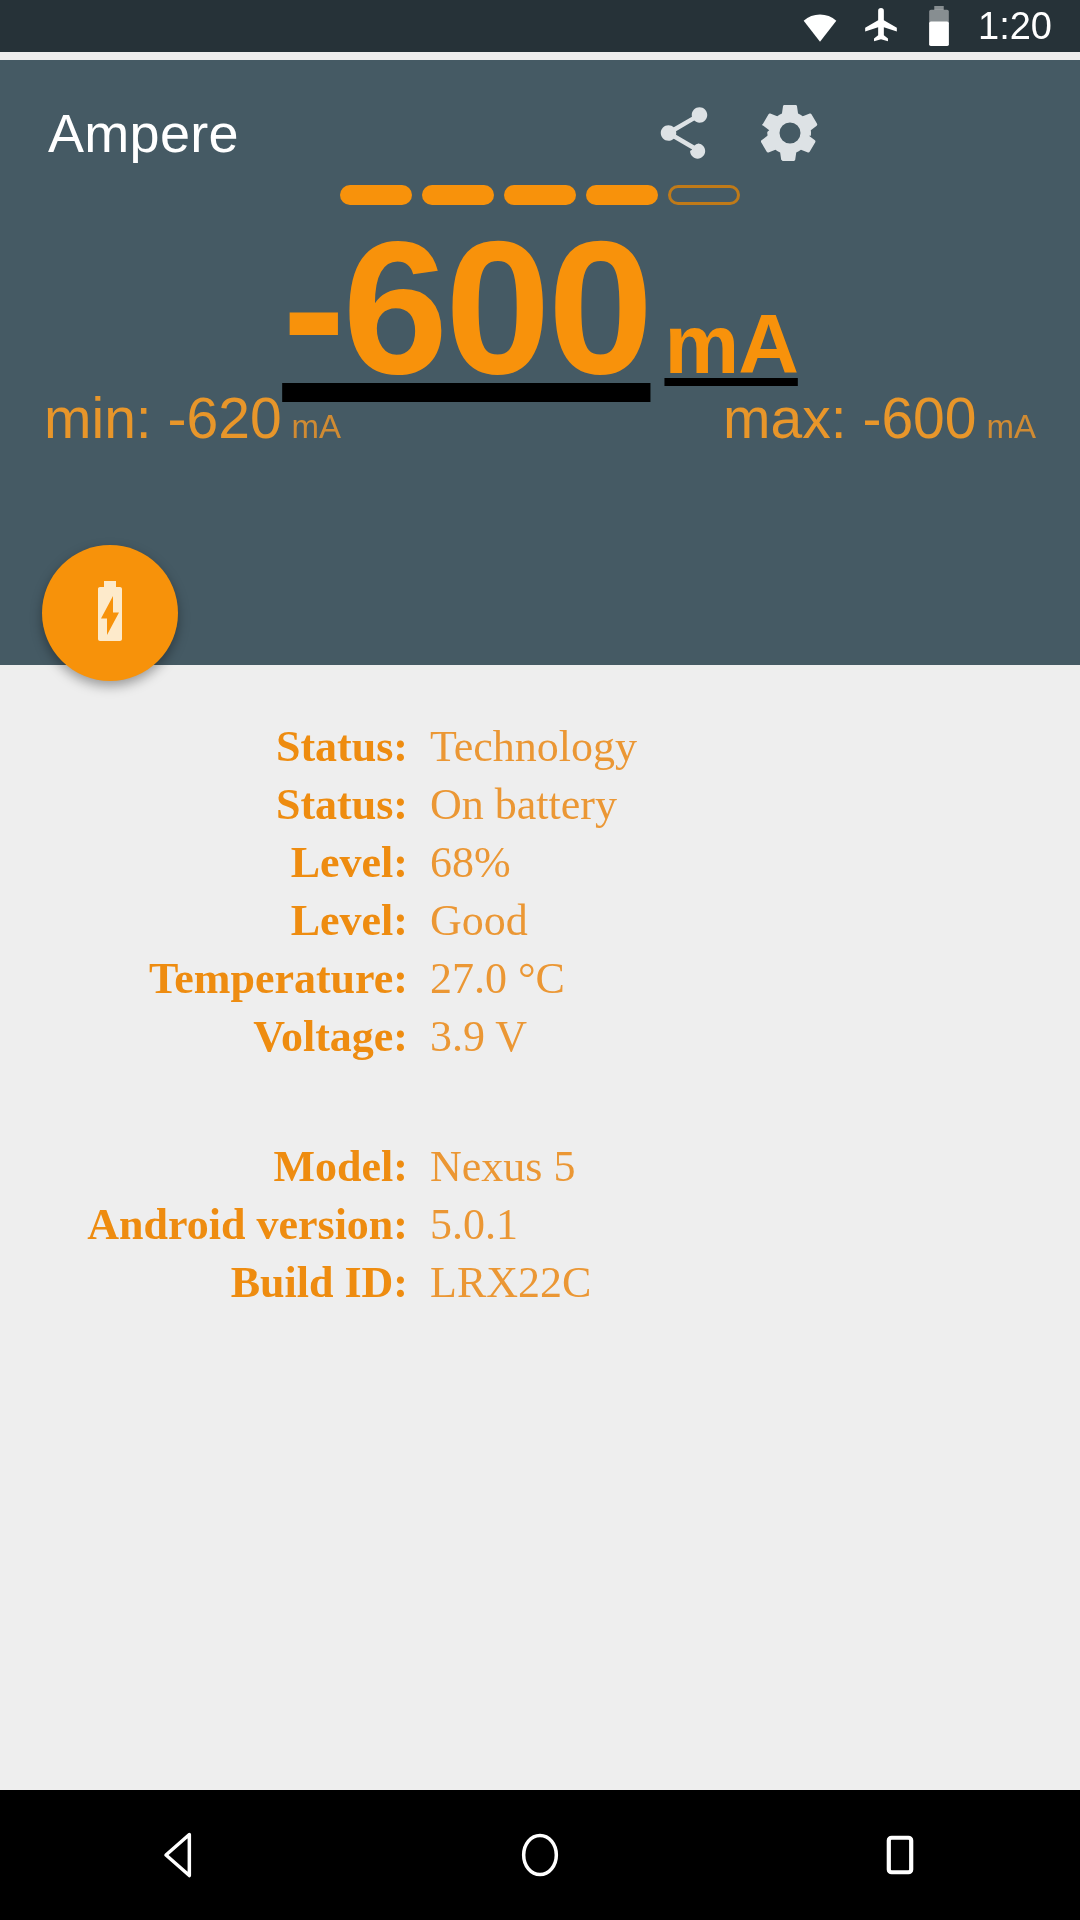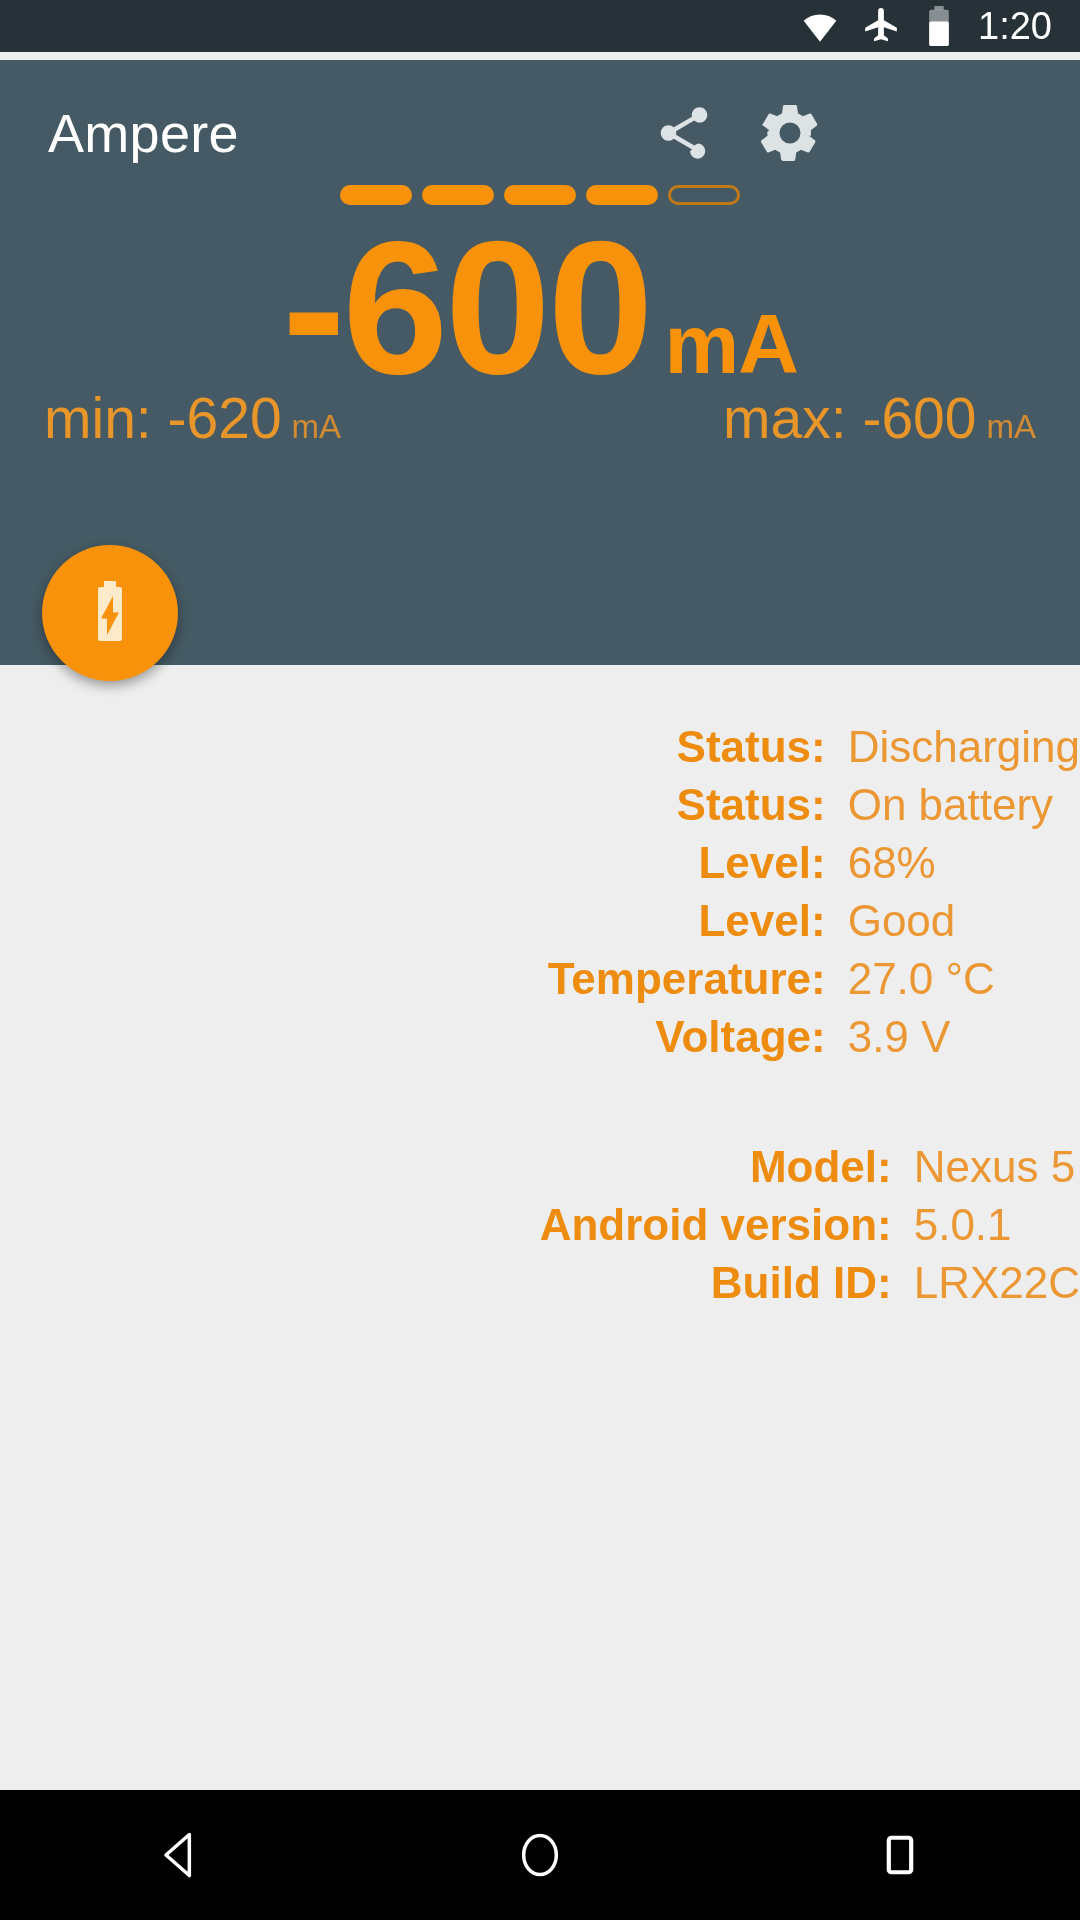--- a/index.html
+++ b/index.html
@@ -112,20 +112,21 @@
   
   .reading {
     position: absolute;
     left: 0;
     top: 212px;
     width: 1080px;
     display: flex;
     align-items: baseline;
     justify-content: center;
     z-index: 3;
+    text-decoration: underline;
   }
   .reading-value {
     color: #F8920B;
     font-size: 190px;
     font-weight: bold;
     line-height: 1;
     letter-spacing: -3px;
   }
   .reading-unit {
     color: #F8920B;
@@ -189,21 +190,22 @@
     background: #EEEEEE;
     z-index: 1;
   }
   .info-table {
     margin: 0;
     padding: 0;
     border-collapse: collapse;
   }
   .tbl-wrap {
     display: flex;
-    justify-content: flex-end;
+    justify-content: flex-start;
+    font-family: Liberation Serif, serif;
   }
   .battery-table { margin-top: 53px; }
   .device-table  { margin-top: 72px; }
   .info-table td {
     padding: 0;
     line-height: 58px;
     vertical-align: baseline;
     white-space: nowrap;
   }
   .info-label {
@@ -315,21 +317,21 @@
 
     <div class="tbl-wrap">
       <table class="info-table battery-table">
         <colgroup>
             <col class="col-label">
             <col>
           </colgroup>
         <tbody>
           <tr>
             <td class="info-label">Status:</td>
-            <td class="info-value">Discharging</td>
+            <td class="info-value">Technology</td>
           </tr>
           <tr>
             <td class="info-label">Status:</td>
             <td class="info-value">On battery</td>
           </tr>
           <tr>
             <td class="info-label">Level:</td>
             <td class="info-value">68%</td>
           </tr>
           <tr>

